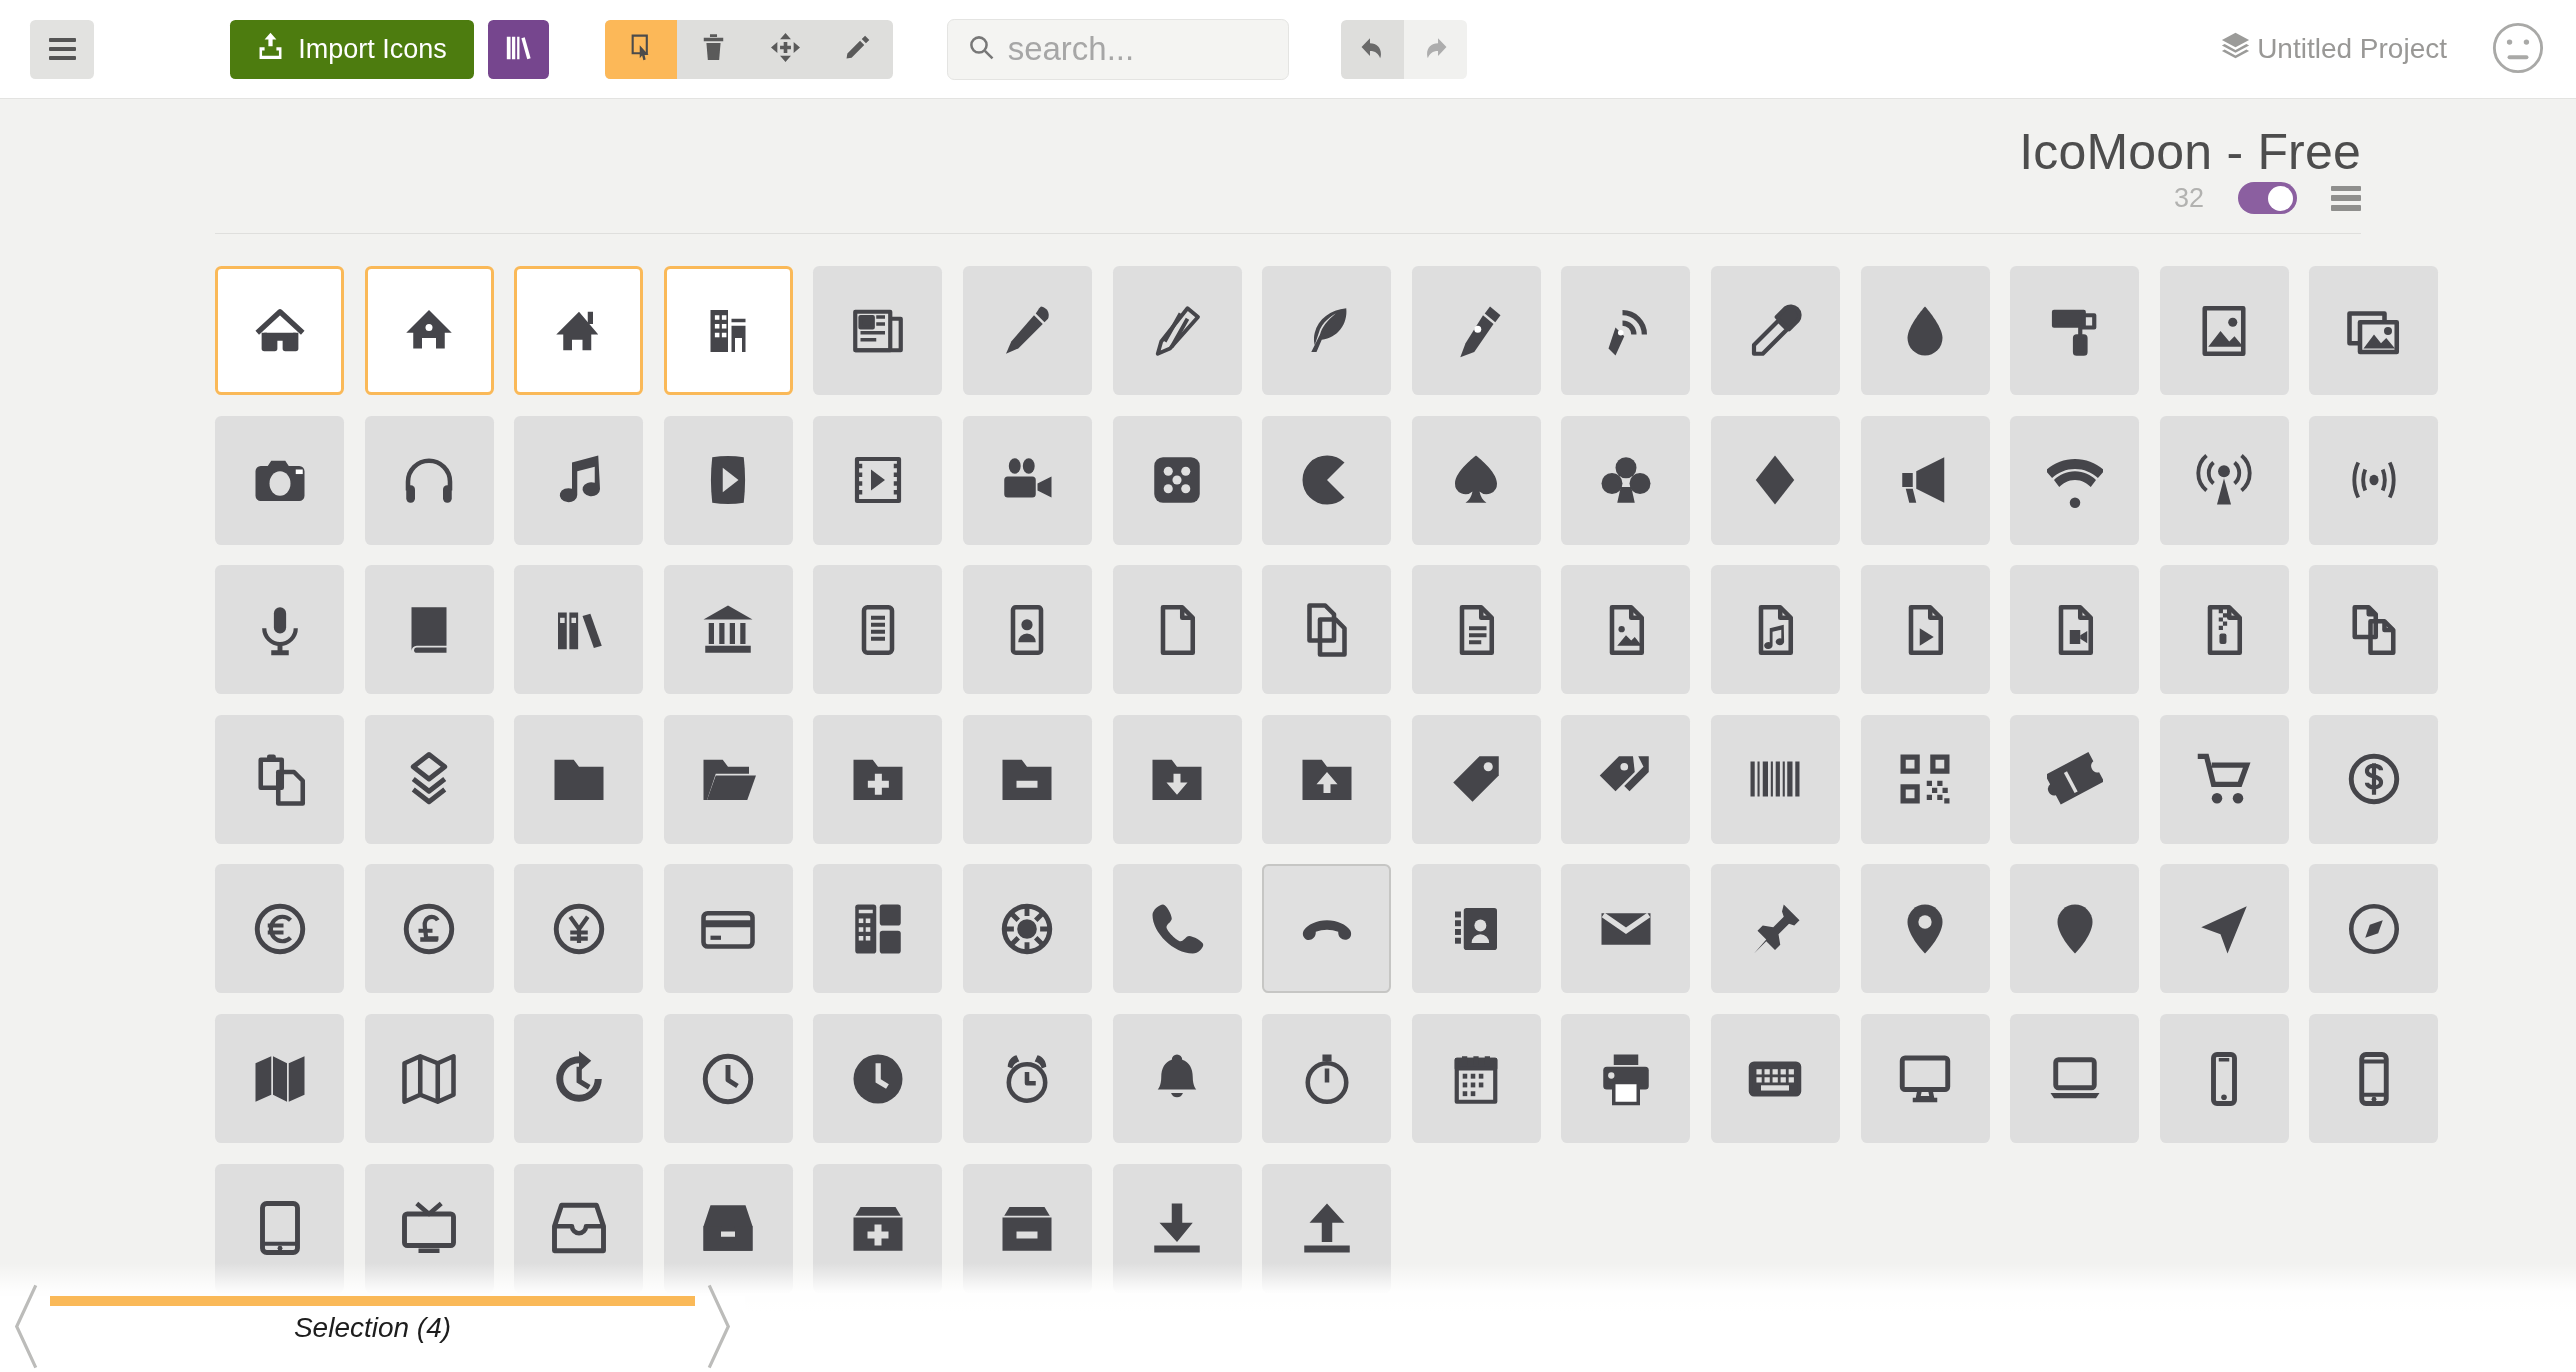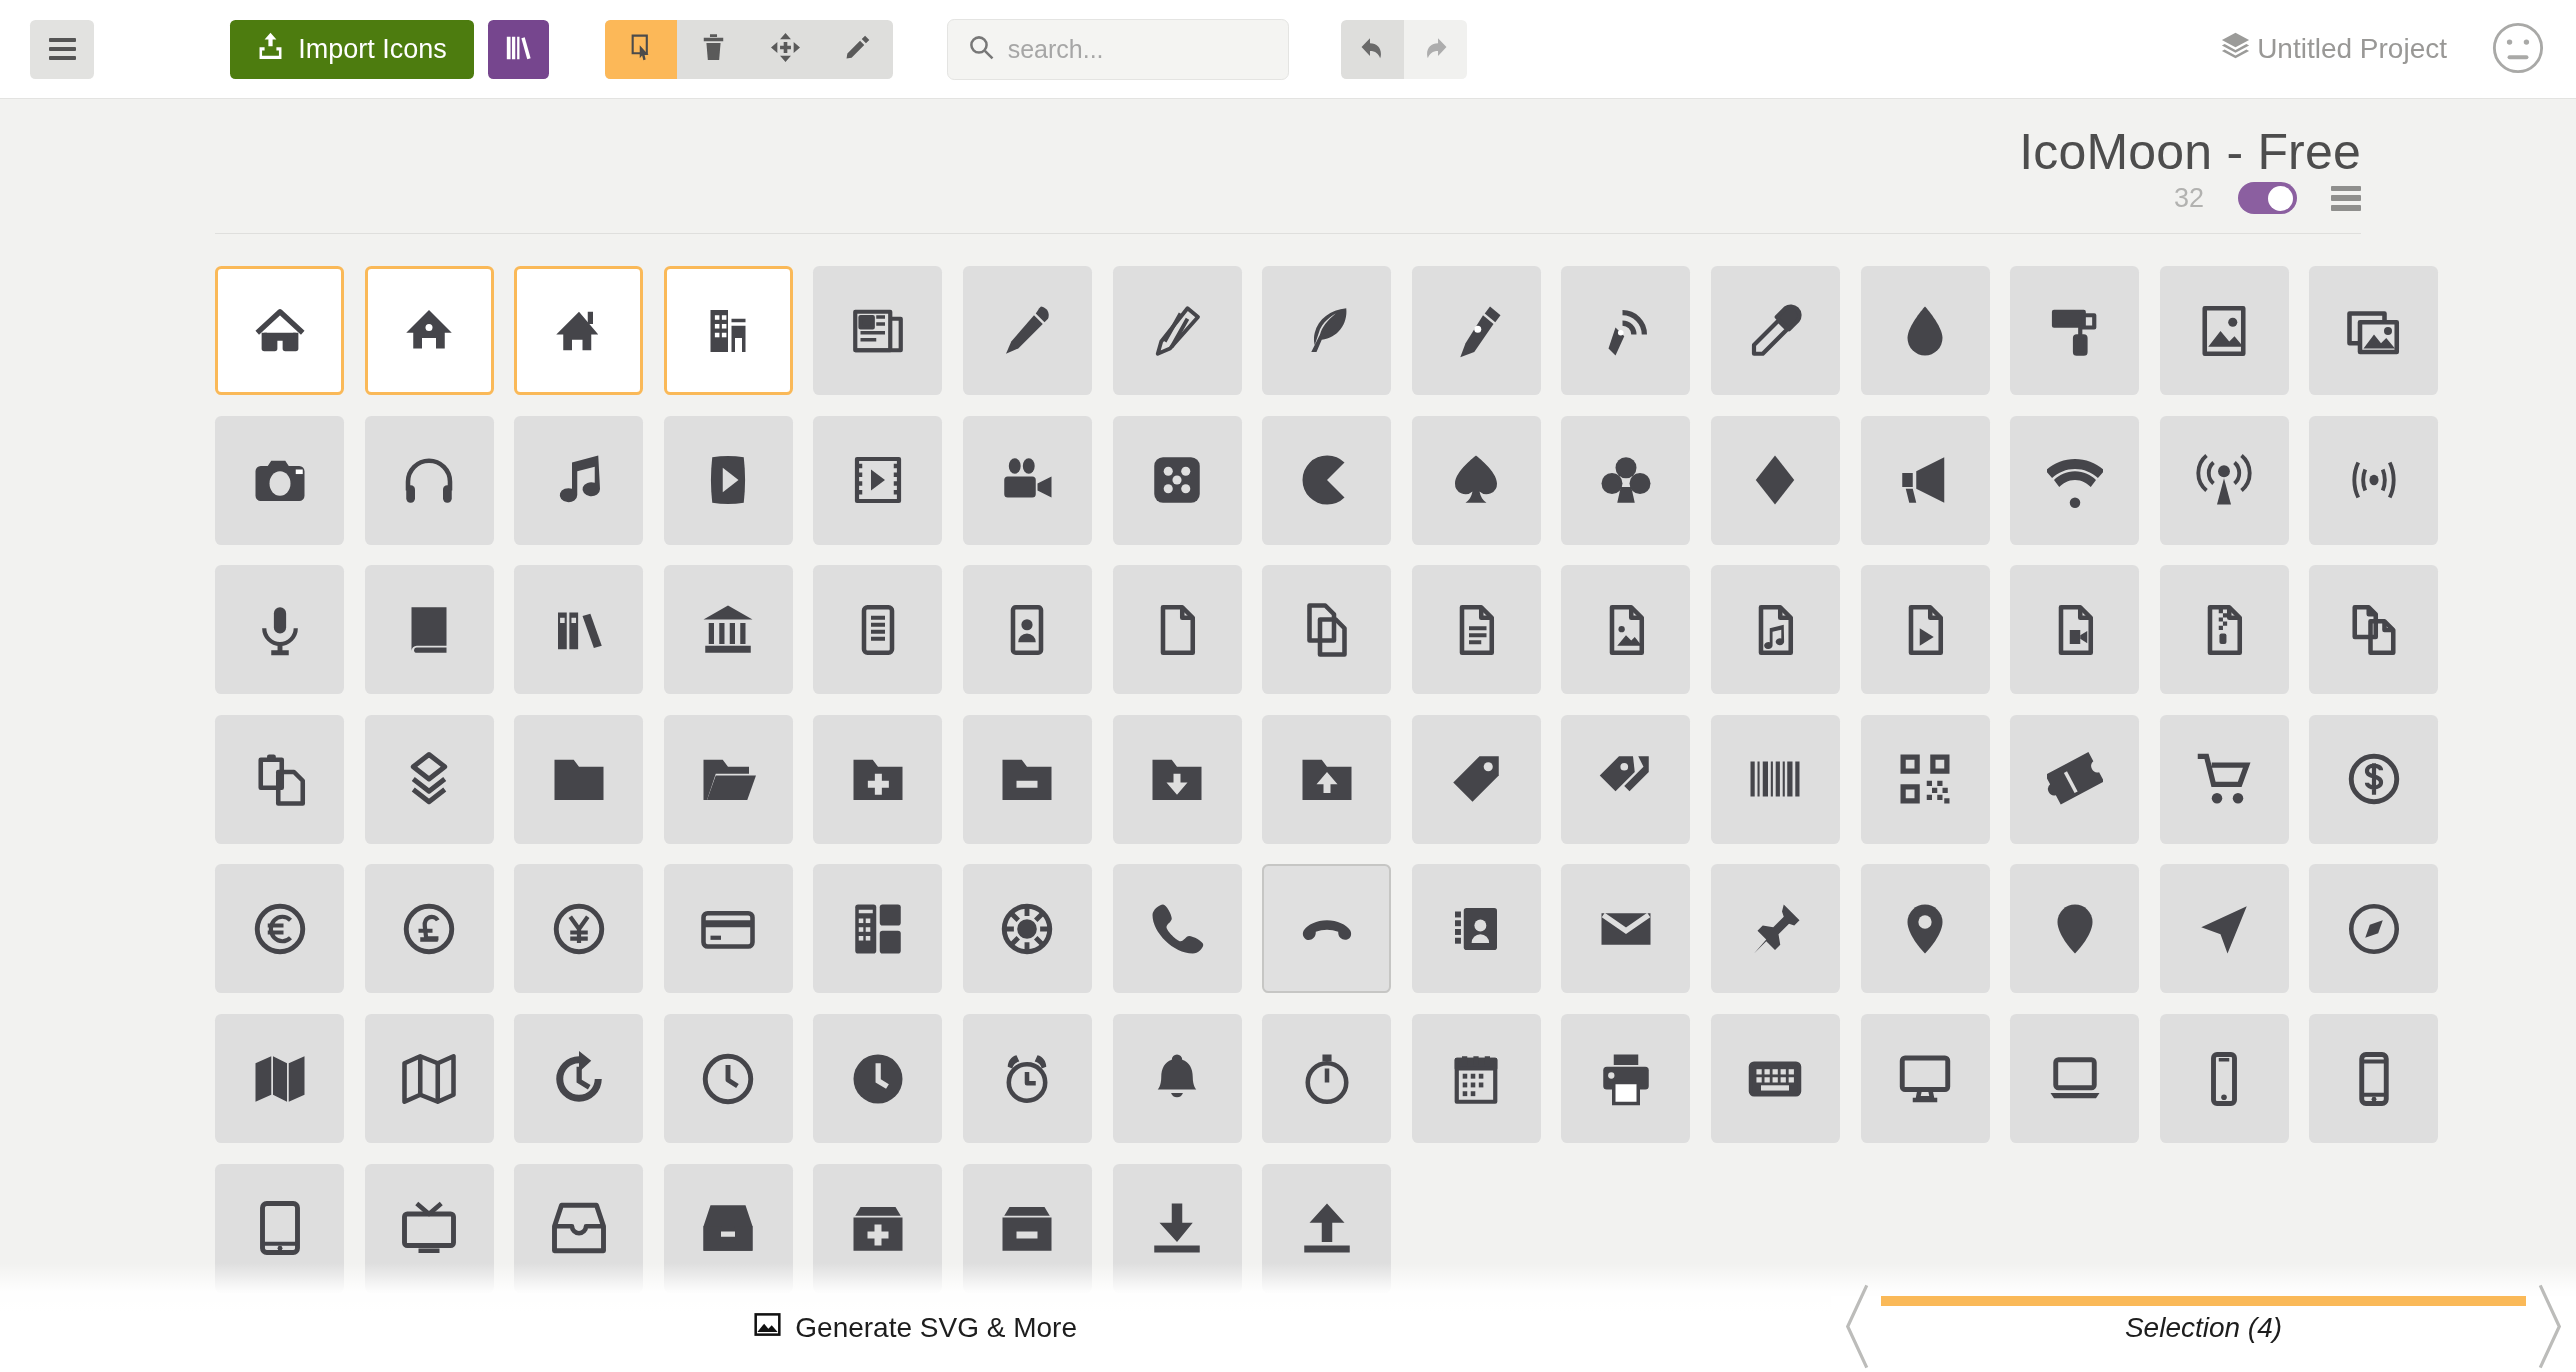--- a/index.html
+++ b/index.html
@@ -78,21 +78,21 @@
     border: 1.8px solid #e4e4e2;
     border-radius: 7.2px;
     display: flex; align-items: center;
     padding: 0 20px;
     gap: 12.5px;
     cursor: text;
   }
   .search-wrap input {
     border: none; outline: none; background: transparent;
     font-family: "Liberation Sans", sans-serif;
-    font-size: 25px; color: #6f6f6f; width: 100%;
+    font-size: 33px; color: #6f6f6f; width: 100%;
   }
   .search-wrap input::placeholder { color: #a6a6a6; }
 
   .hist-seg {
     margin-left: 52px;
     height: 59px;
     display: flex;
     border-radius: 5.4px;
     overflow: hidden;
   }
@@ -1268,29 +1268,20 @@
             <path d="M16 2l10 11h-7v11h-6V13H6z"></path>
             <path d="M3 26h26v4H3z"></path>
           </svg>
         </span>
       </div>
     </div>
 
   <div class="fade"></div>
 
   <div class="bottombar">
-    <div class="bb-left">
-      <span>
-        <svg width="27" height="27" viewBox="0 0 32 32" fill="none" stroke="#111" stroke-width="3">
-          <rect x="2" y="4" width="28" height="24"></rect>
-          <path d="M4 25l8-10 5 6 4-4 7 8z" fill="#111" stroke="none"></path>
-        </svg>
-      </span>
-      <span>Generate SVG &amp; More</span>
-    </div>
 
     <div class="bb-center">
       <div class="tab-bg"></div>
       <div class="tab-top"></div>
       <span class="chev l">
         <svg width="41" height="88" viewBox="0 0 24 60" fill="none" stroke="#bcbcba" stroke-width="2.2">
             <path d="M19 2L6 30l13 28"></path>
           </svg>
       </span>
       <span class="chev r">

